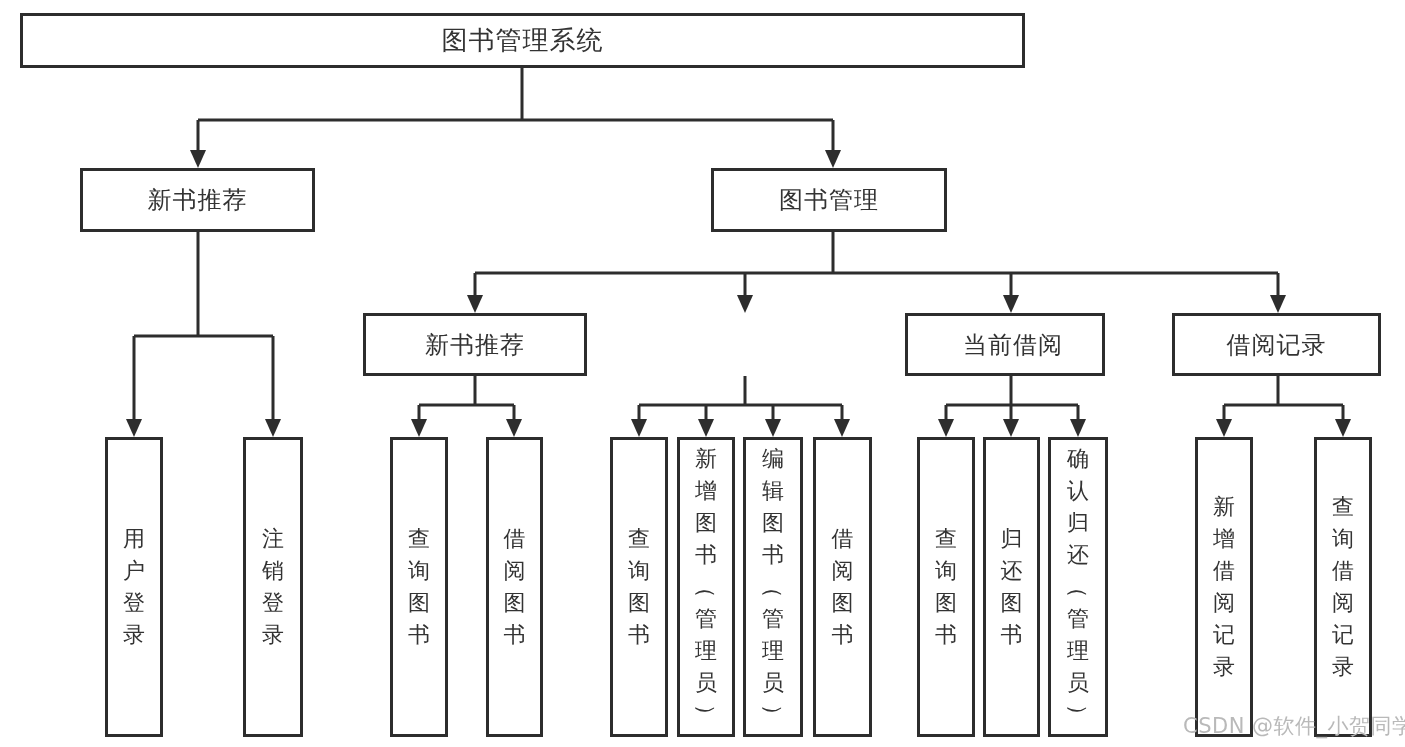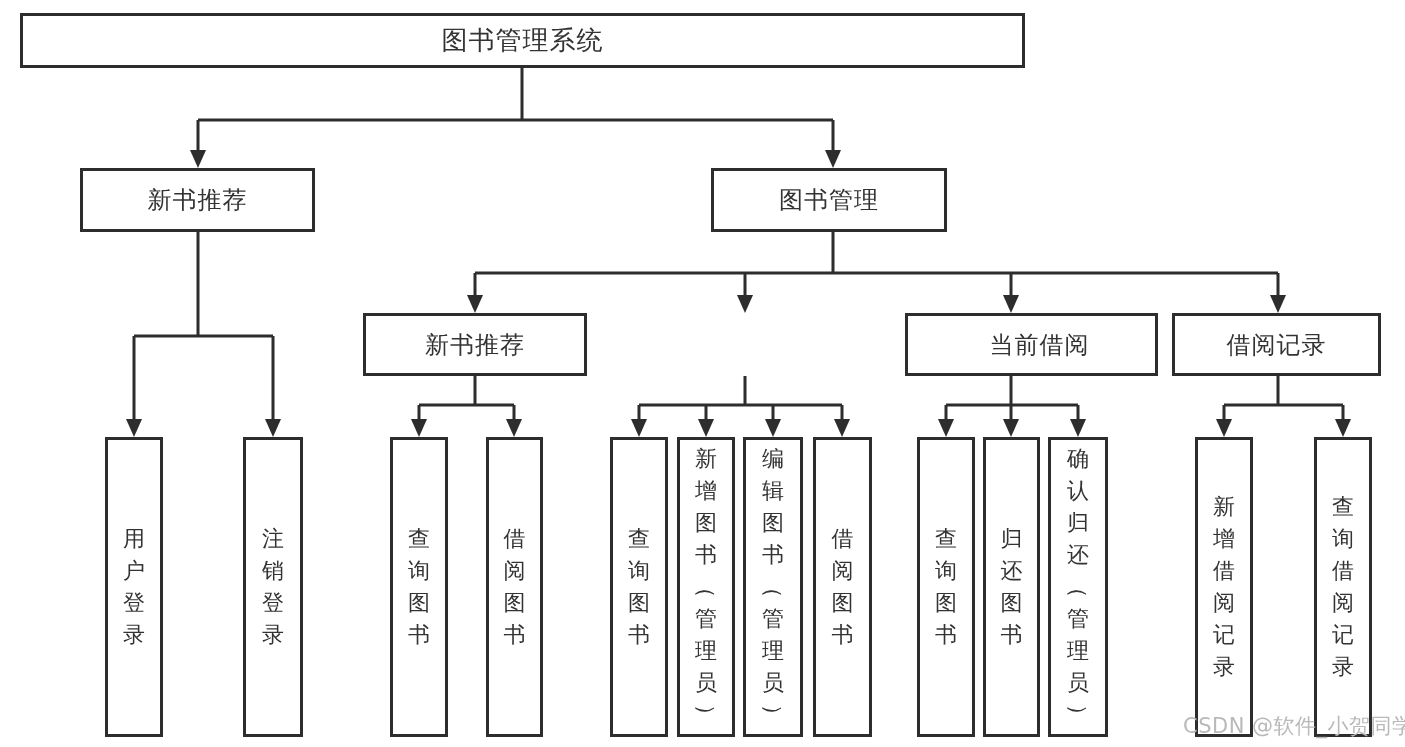--- a/index.html
+++ b/index.html
@@ -65,21 +65,21 @@
     <polygon points="1216,419 1232,419 1224,437"></polygon>
     <polygon points="1335,419 1351,419 1343,437"></polygon>
   </svg>
 
   <div class="node h title" style="left:20px;top:13px;width:1005px;height:55px;">图书管理系统</div>
 
   <div class="node h" style="left:80px;top:168px;width:235px;height:64px;">新书推荐</div>
   <div class="node h" style="left:711px;top:168px;width:236px;height:64px;">图书管理</div>
 
   <div class="node h" style="left:363px;top:313px;width:224px;height:63px;">新书推荐</div>
-  <div class="node h" style="left:905px;top:313px;width:253px;height:63px;padding-left:16px;">当前借阅</div>
+  <div class="node h" style="left:905px;top:313px;width:200px;height:63px;padding-left:16px;">当前借阅</div>
   <div class="node h" style="left:1172px;top:313px;width:209px;height:63px;">借阅记录</div>
 
   <div class="node v" style="left:105px;top:437px;width:58px;height:300px;">
       <span class="vchar">用</span>
       <span class="vchar">户</span>
       <span class="vchar">登</span>
       <span class="vchar">录</span>
     </div>
   <div class="node v" style="left:243px;top:437px;width:60px;height:300px;">
       <span class="vchar">注</span>

